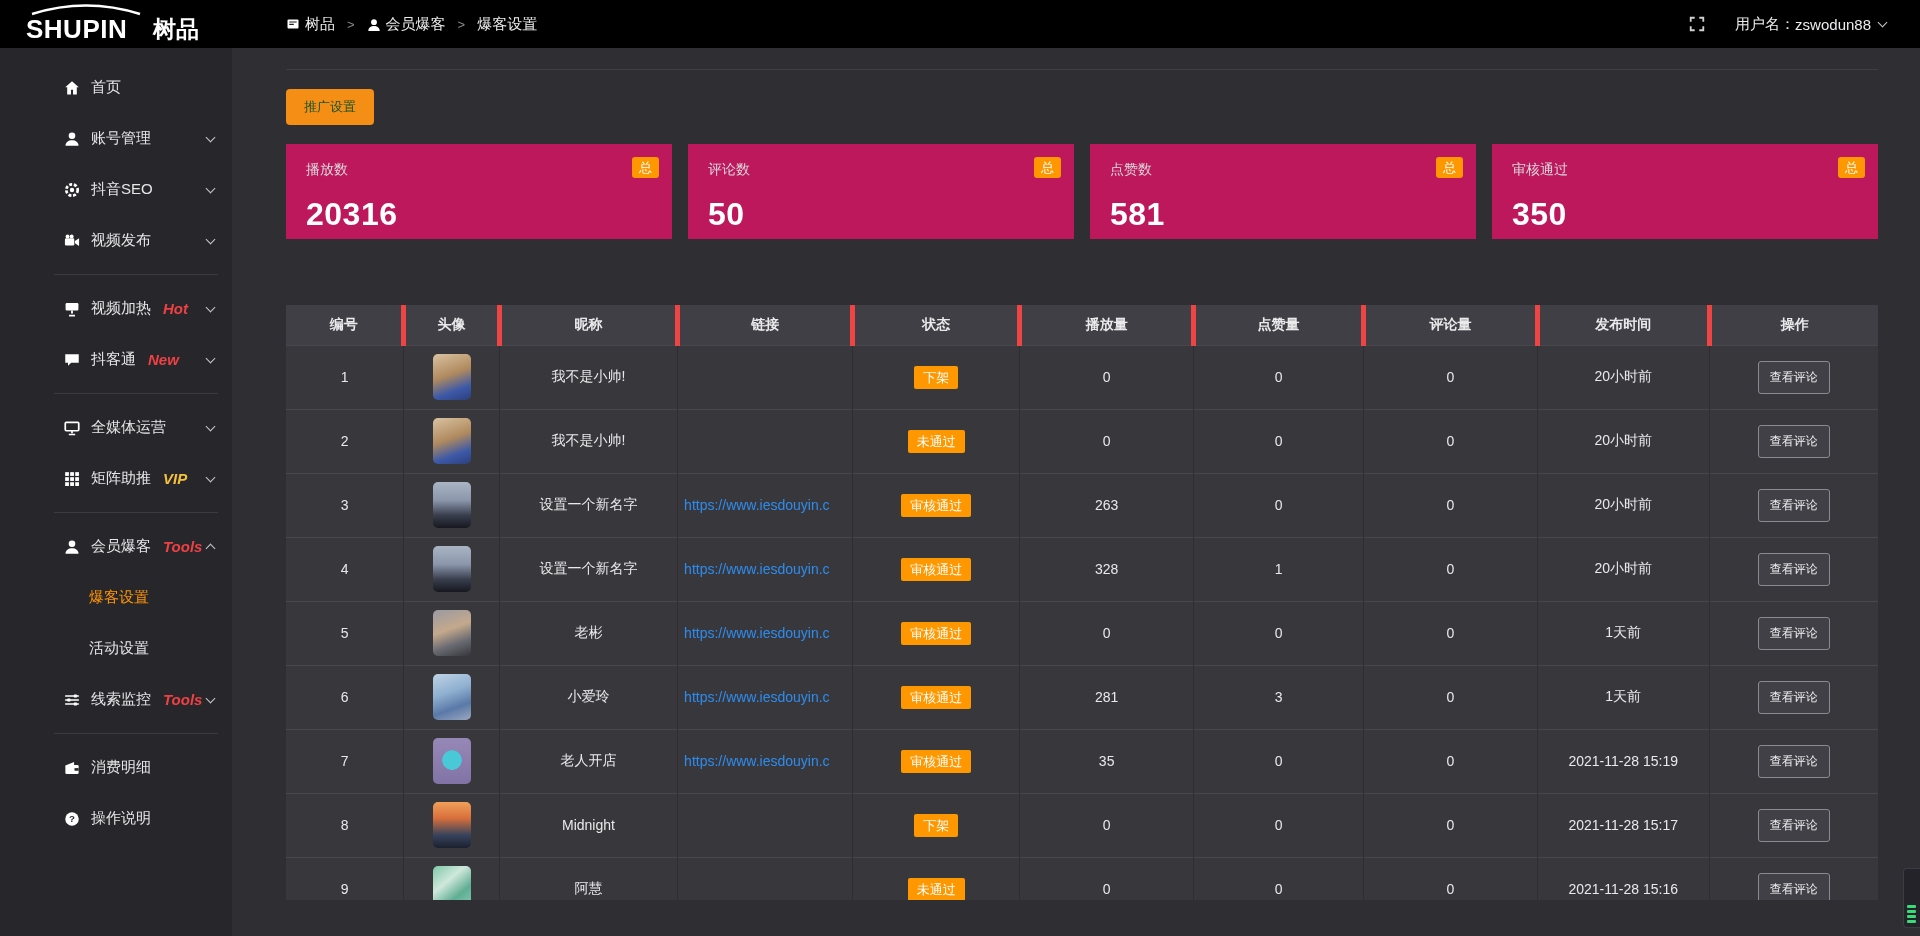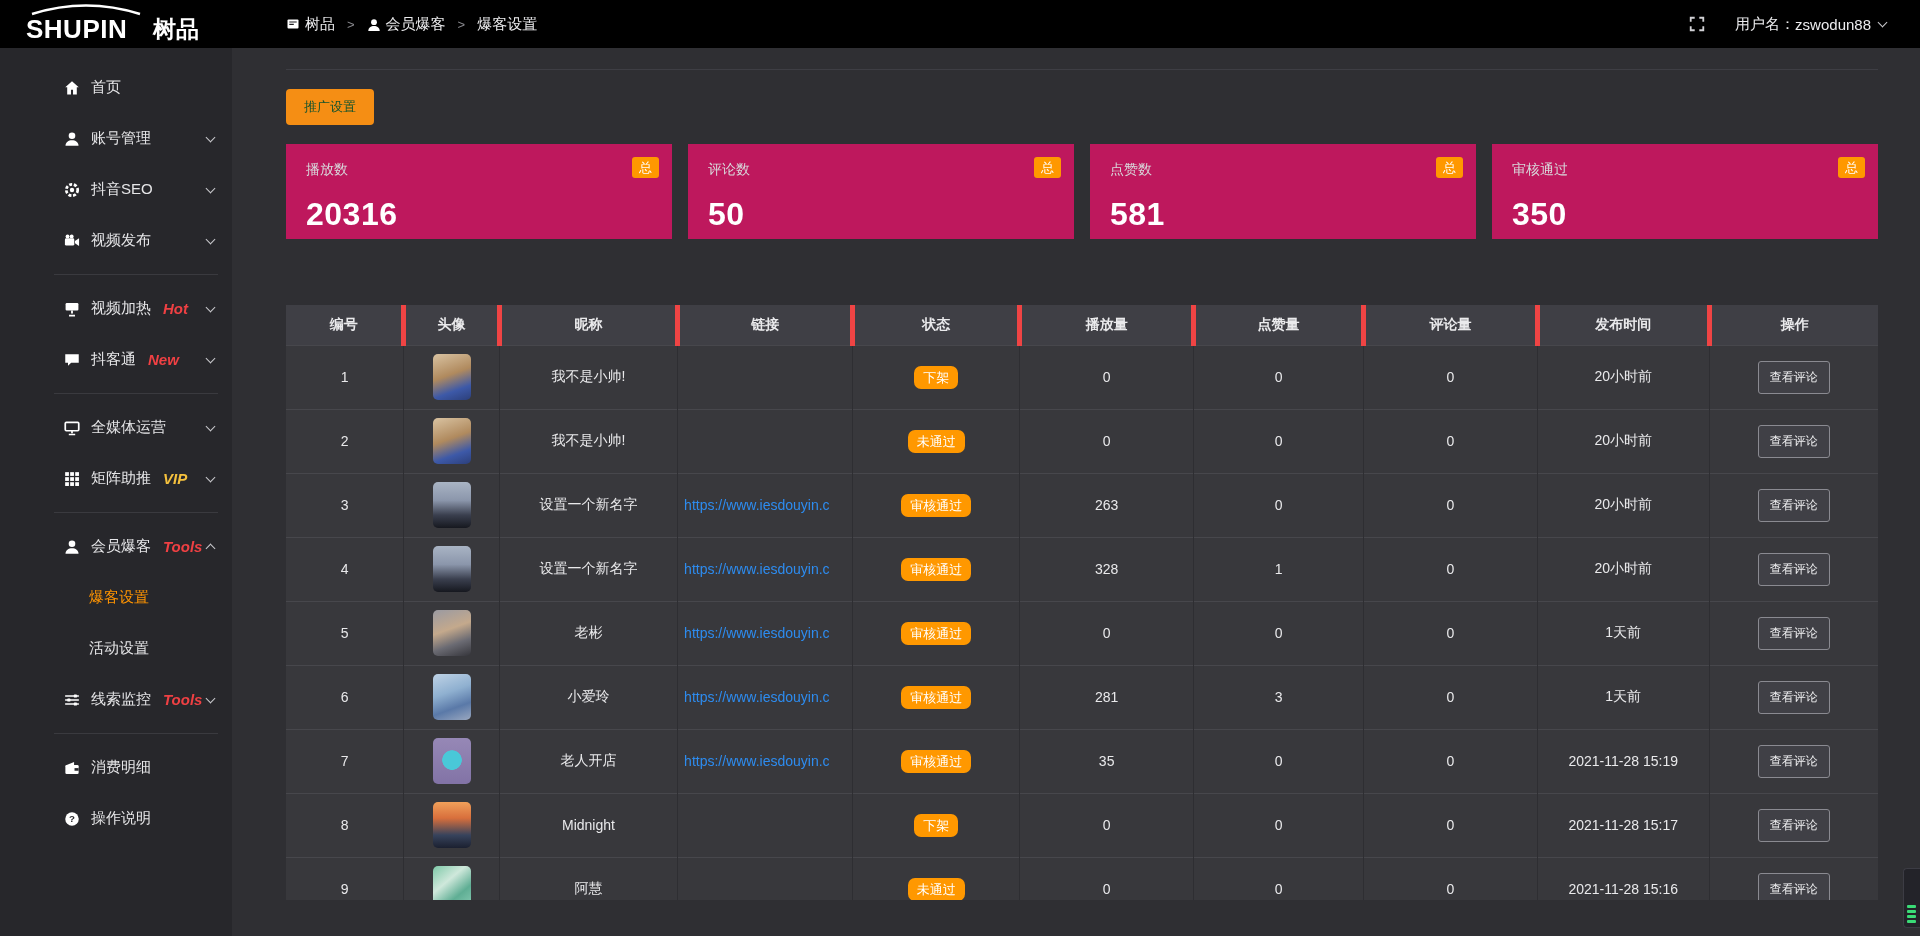--- a/index.html
+++ b/index.html
@@ -58,21 +58,21 @@
     border-right:5px solid #ef4444; }
   thead th:last-child { border-right:none; }
   tbody tr { height:64px; }
   tbody td { text-align:center; font-size:14px; color:#e9e9eb;
     border-top:1px solid #47474c; border-right:1px solid #2e2e32; overflow:hidden; }
   tbody td:last-child { border-right:none; }
   td.c-link { text-align:left; padding:0 2px 0 6px; white-space:nowrap; }
   a.link { color:#2d8cf0; text-decoration:none; font-size:14px; white-space:nowrap; }
   .avatar { width:38px; height:46px; border-radius:5px; margin:0 auto; }
   .badge { display:inline-block; background:#ff9800; color:#fff; font-size:13px;
-    padding:5px 9px; border-radius:7px; line-height:1; cursor:pointer; }
+    padding:5px 9px; border-radius:2px; line-height:1; cursor:pointer; }
   .act-btn { background:#404046; border:1px solid #8a8a91; color:#f0f0f2; font-size:12px;
     padding:7px 11px; border-radius:3px; font-family:inherit; cursor:pointer; }
 
   
   .float-widget { position:fixed; right:0; top:868px; width:17px; height:60px;
     background:#232329; border:1px solid #3c3c44; border-right:none; border-radius:4px 0 0 4px;
     padding:4px 3px; display:flex; flex-direction:column; justify-content:flex-end; gap:2px; cursor:pointer; }
   .float-widget i { display:block; width:9px; height:3px; background:#3adb76; border-radius:1px; }
 
   .icon svg, .bc-icon svg { display:block; }

